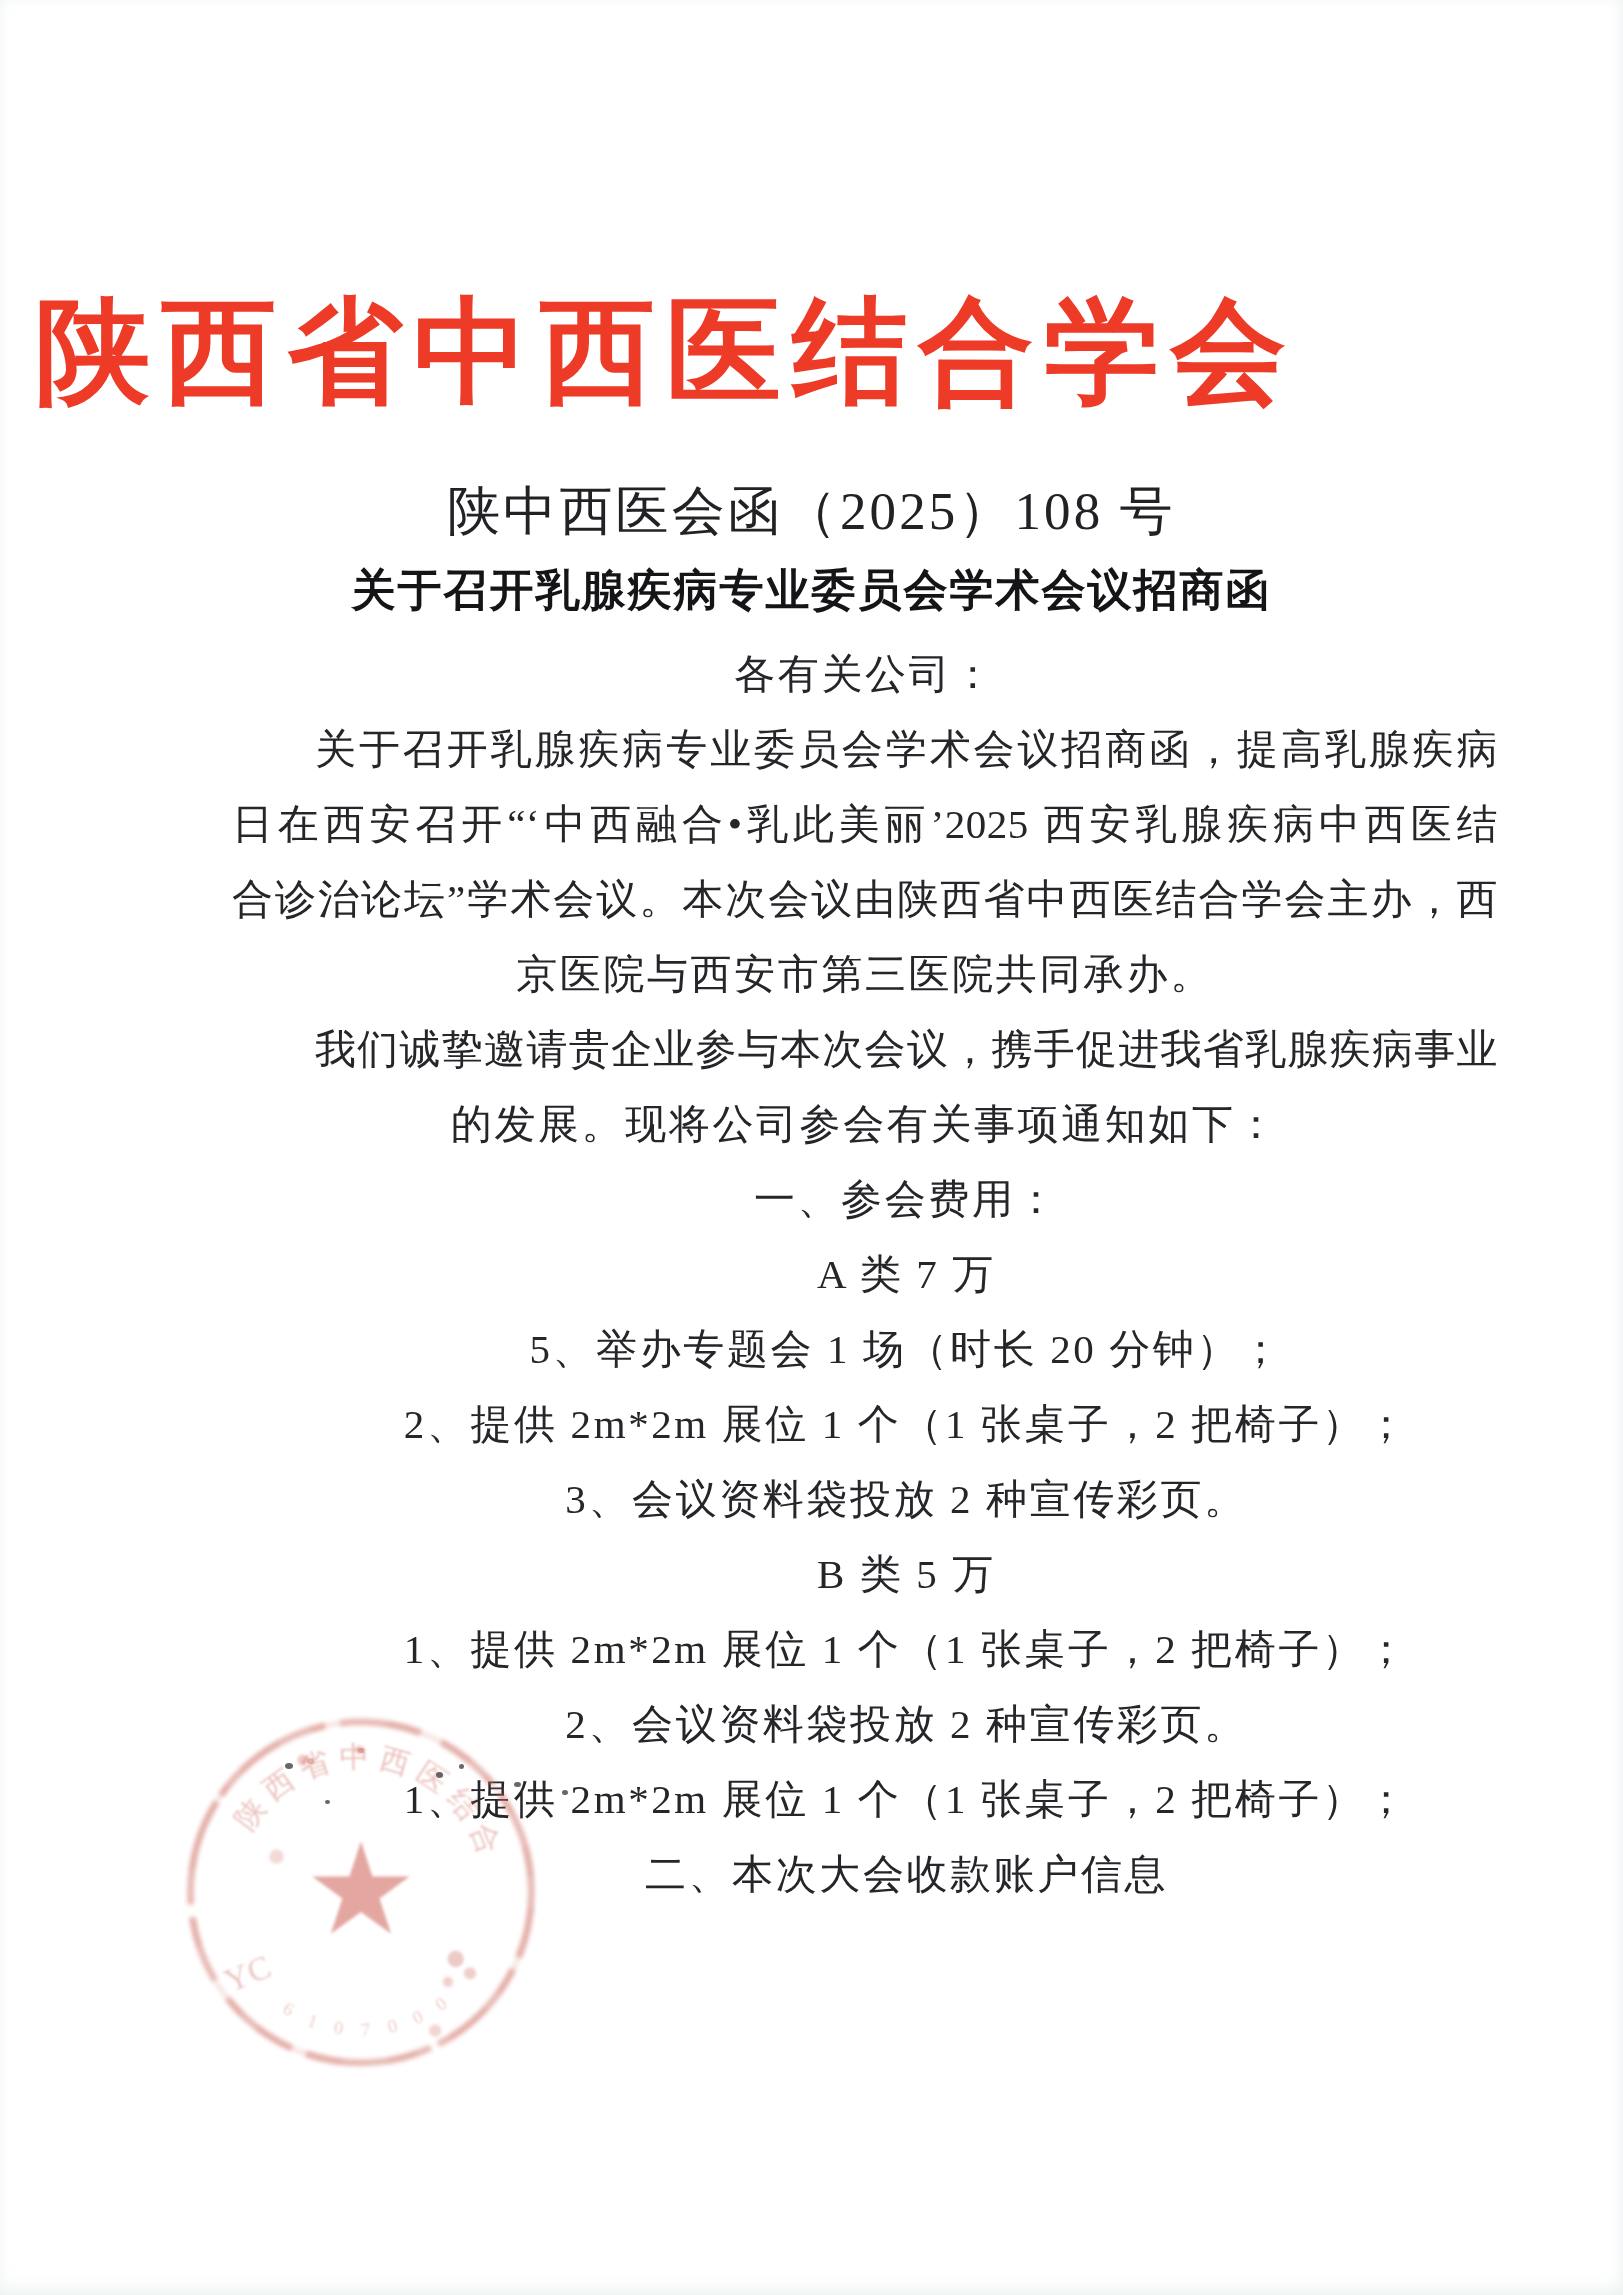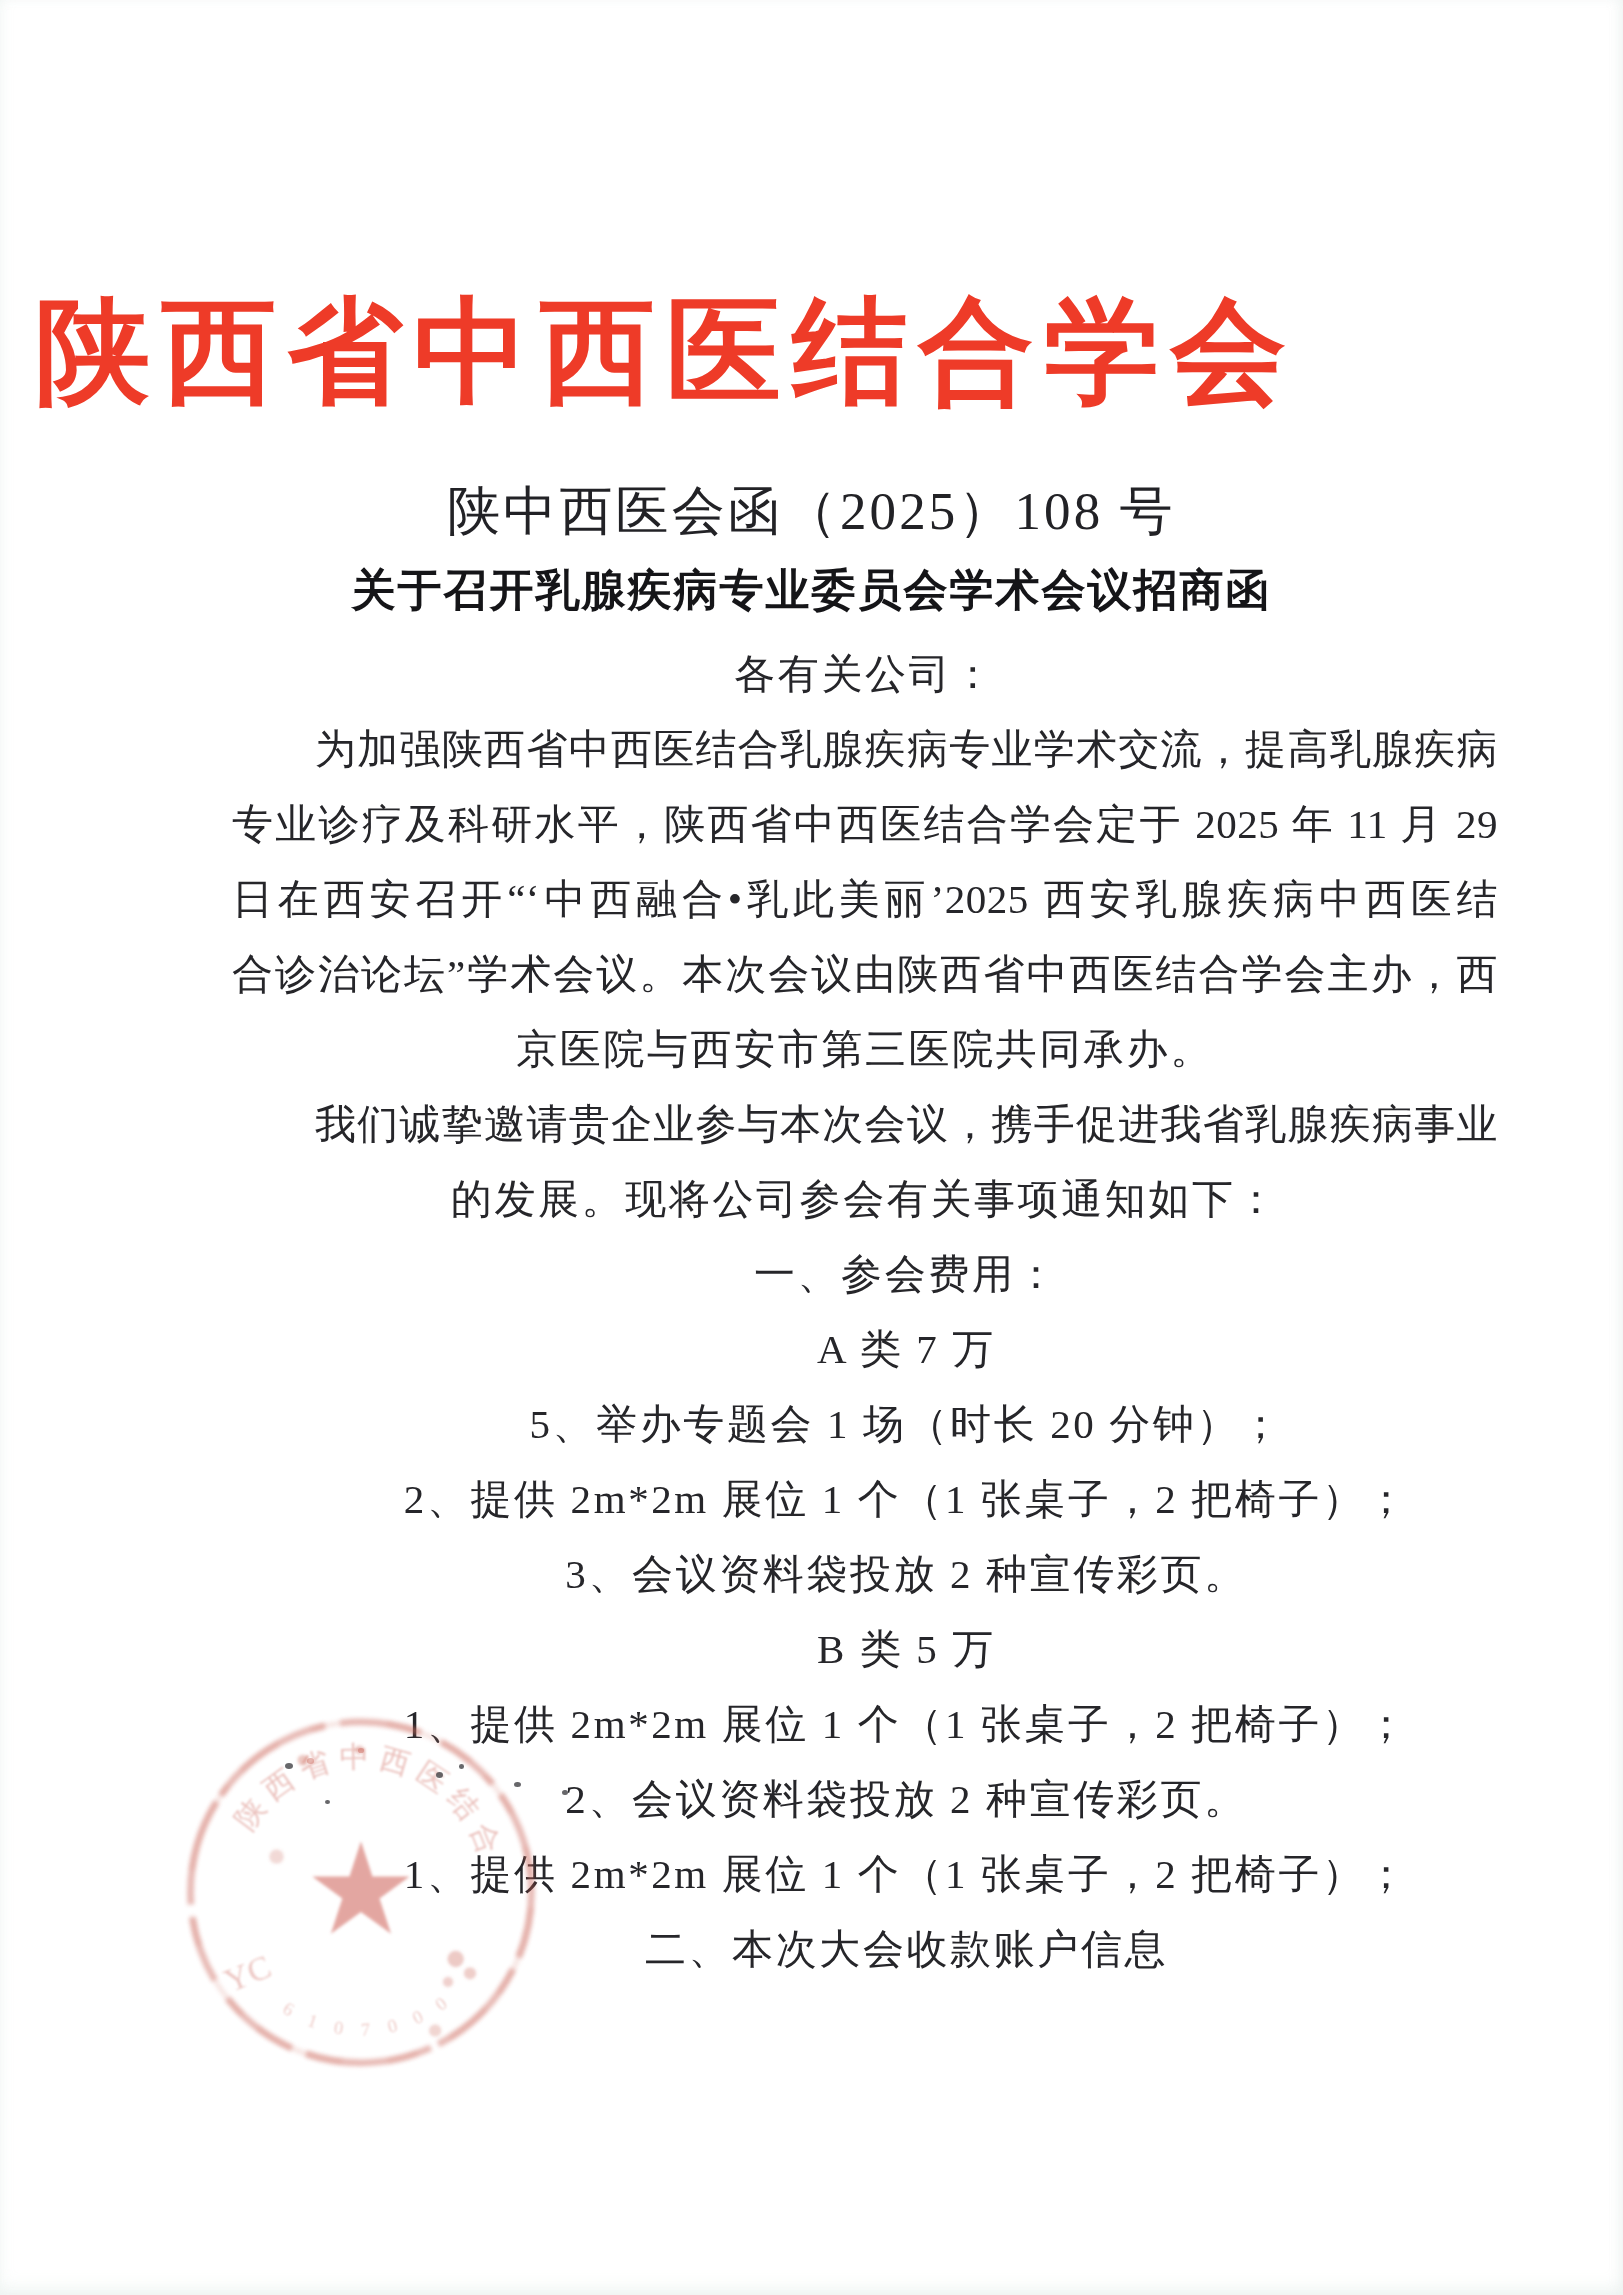--- a/index.html
+++ b/index.html
@@ -46,22 +46,21 @@
 <div class="page">
 
   <div class="letterhead" style="color:#ee3b28;">陕西省中西医结合学会</div>
 
   <div class="doc-number">陕中西医会函（2025）108 号</div>
 
   <div class="doc-title">关于召开乳腺疾病专业委员会学术会议招商函</div>
 
   <div class="body-block">
     <div class="line">各有关公司：</div>
-    <div class="line indent fill">为加强陕西省中西医结合乳腺疾病专业学术交流，提高乳腺疾病</div>
-    <div class="line fill">专业诊疗及科研水平，陕西省中西医结合学会定于 2025 年 11 月 29</div>
+    <div class="line indent fill">关于召开乳腺疾病专业委员会学术会议招商函，提高乳腺疾病</div>
     <div class="line fill">日在西安召开“‘中西融合•乳此美丽’2025 西安乳腺疾病中西医结</div>
     <div class="line fill">合诊治论坛”学术会议。本次会议由陕西省中西医结合学会主办，西</div>
     <div class="line">京医院与西安市第三医院共同承办。</div>
     <div class="line indent fill">我们诚挚邀请贵企业参与本次会议，携手促进我省乳腺疾病事业</div>
     <div class="line">的发展。现将公司参会有关事项通知如下：</div>
     <div class="line indent">一、参会费用：</div>
     <div class="line indent">A 类 7 万</div>
     <div class="line indent">5、举办专题会 1 场（时长 20 分钟）；</div>
     <div class="line indent">2、提供 2m*2m 展位 1 个（1 张桌子，2 把椅子）；</div>
     <div class="line indent">3、会议资料袋投放 2 种宣传彩页。</div>

